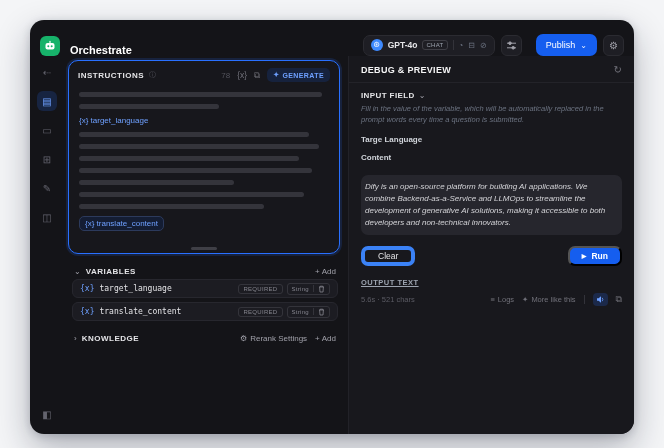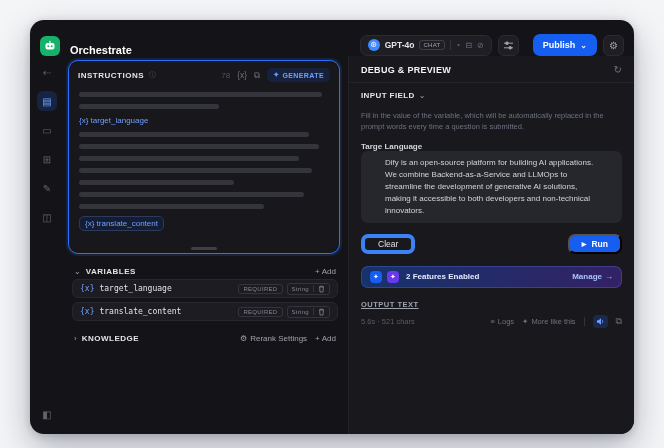--- a/index.html
+++ b/index.html
@@ -11,21 +11,21 @@
   .logo { width:20px; height:20px; border-radius:6px; background:#17b26a; display:flex; align-items:center; justify-content:center; }
   .app-title { font-size:11px; font-weight:bold; color:#fff; margin-left:2px; }
   .top-right { margin-left:auto; display:flex; align-items:center; gap:6px; }
   .model-pill { height:21px; display:flex; align-items:center; gap:5px; padding:0 7px; background:#1e1e24; border:1px solid #2b2b31; border-radius:7px; }
   .model-dot { width:12px; height:12px; border-radius:50%; background:#3e8aff; color:#fff; font-size:8px; line-height:12px; text-align:center; }
   .model-name { font-size:8.5px; font-weight:bold; color:#e4e4e7; }
   .mode-badge { font-size:6px; color:#9ca3af; border:1px solid #3f3f46; border-radius:3px; padding:1px 3px; letter-spacing:.3px; }
   .pill-div { width:1px; height:10px; background:#33333a; }
   .tiny-ic { font-size:8px; color:#6b7280; }
   .sq-btn { width:21px; height:21px; border-radius:6px; background:#1e1e24; border:1px solid #2b2b31; display:flex; align-items:center; justify-content:center; color:#a1a1aa; font-size:10px; }
-  .publish-btn { height:22px; display:flex; align-items:center; gap:5px; padding:0 10px; margin-left:8px; background:#155eef; border-radius:7px; color:#fff; font-size:9px; font-weight:bold; }
+  .publish-btn { height:22px; display:flex; align-items:center; gap:5px; padding:0 10px; margin-left:8px; background:#155eef; border-radius:7px; color:#fff; font-size:9px; font-weight:normal; }
   .publish-btn .caret { font-size:8px; opacity:.9; }
   
   .body { flex:1; display:flex; min-height:0; }
   .rail { width:34px; flex:0 0 34px; display:flex; flex-direction:column; align-items:center; padding:6px 0 10px; gap:9px; }
   .rail-ic { width:20px; height:20px; display:flex; align-items:center; justify-content:center; font-size:10px; color:#63636d; border-radius:6px; }
   .rail-ic.active { background:rgba(41,112,255,.18); color:#6ea0ff; }
   .rail-spacer { flex:1; }
   
   .left-col { width:284px; flex:0 0 284px; padding:4px 8px 8px 4px; display:flex; flex-direction:column; gap:7px; overflow:hidden; }
   .instructions { border:1px solid #2970ff; box-shadow:0 0 0 2px rgba(41,112,255,.16); border-radius:10px; background:#17171c; height:194px; display:flex; flex-direction:column; }
@@ -59,24 +59,24 @@
   .toggle { margin-left:auto; width:24px; height:13px; border-radius:7px; background:#3a3a42; position:relative; }
   .toggle .knob { position:absolute; right:2px; top:2px; width:9px; height:9px; border-radius:5px; background:#fff; }
   
   .right-col { flex:1; border-left:1px solid #222228; background:#18181d; padding:8px 12px 10px; display:flex; flex-direction:column; overflow:hidden; }
   .dbg-head { display:flex; align-items:flex-end;gap:48px; }
   .dbg-title { font-size:9px; font-weight:bold; letter-spacing:.3px; color:#f4f4f5; }
   .dbg-refresh { margin-left:auto; font-size:10px; color:#71717a; }
   .dbg-divider { height:1px; background:#232329; margin:7px -12px 0; }
   .if-head { margin-top:8px; display:flex; align-items:center; gap:4px; }
   .if-title { font-size:8px; font-weight:bold; letter-spacing:.4px; color:#e4e4e7; }
-  .if-desc { margin-top:11px; font-size:7.5px; line-height:1.45; color:#6b7280; }
+  .if-desc { margin-top:4px; font-size:7.5px; line-height:1.45; color:#6b7280;font-style:italic; }
   .fld-label { margin-top:9px; font-size:8px; font-weight:bold; color:#d1d5db; }
   .select { margin-top:4px; height:20px; background:#26262d; border-radius:7px; display:flex; align-items:center; padding:0 8px; font-size:8.5px; color:#f4f4f5; }
-  .content-box { margin-top:0; background:#26262d; border-radius:7px; padding:6px 24px; font-size:8px; line-height:1.5; color:#d4d4d8; min-height:52px; }
+  .content-box { margin-top:13px; background:#26262d; border-radius:7px; padding:6px 4px; font-size:8px; line-height:1.5; color:#d4d4d8; min-height:52px;font-style:italic; }
   .btn-row { margin-top:11px; display:flex; align-items:center; justify-content:space-between; }
   .clear-btn { height:20px; display:flex; align-items:center; padding:0 13px; border:4px solid #3b82f6; border-radius:7px; font-size:8.5px; color:#e4e4e7; background:transparent; }
   .run-btn { height:20px; display:flex; align-items:center; gap:5px; padding:0 12px; background:#155eef; border-radius:7px; font-size:8.5px; font-weight:bold; color:#fff; }
   .run-btn .play { font-size:6px; }
   .features-bar { margin-top:12px; height:22px; border-radius:7px; border:1px solid rgba(99,125,255,.28);
                   background:linear-gradient(90deg, rgba(21,94,239,.38), rgba(105,56,239,.34)); display:flex; align-items:center; gap:5px; padding:0 8px; }
   .feat-ic { width:12px; height:12px; border-radius:4px; display:flex; align-items:center; justify-content:center; font-size:7px; color:#fff; }
   .feat-ic.blue { background:#155eef; } .feat-ic.purple { background:#6938ef; }
   .feat-label { font-size:8px; font-weight:bold; color:#e3e9ff; margin-left:2px; }
   .feat-manage { margin-left:auto; display:flex; align-items:center; gap:3px; font-size:8px; font-weight:bold; color:#aac3ff; }
@@ -254,39 +254,31 @@
       <div class="dbg-divider"></div>
 
       <div class="if-head">
         <span class="if-title">INPUT FIELD</span>
         <span class="sec-caret">⌄</span>
       </div>
       <div class="if-desc">Fill in the value of the variable, which will be automatically replaced in the prompt words every time a question is submitted.</div>
 
       <div class="fld-label">Targe Language</div>
 
+      <div class="fld-label">Content</div>
       <div class="content-box">Dify is an open-source platform for building AI applications. We combine Backend-as-a-Service and LLMOps to streamline the development of generative AI solutions, making it accessible to both developers and non-technical innovators.</div>
 
       <div class="btn-row">
         <button class="clear-btn">Clear</button>
         <button class="run-btn">
           <span class="play">▶</span>
           <span>Run</span>
         </button>
       </div>
 
-      <div class="features-bar">
-        <div class="feat-ic blue">✦</div>
-        <div class="feat-ic purple">✦</div>
-        <span class="feat-label">2 Features Enabled</span>
-        <div class="feat-manage">
-          <span>Manage</span>
-          <span>→</span>
-        </div>
-      </div>
 
       <div class="out-title">OUTPUT TEXT</div>
 
       <div class="out-foot">
         <span class="out-meta">5.6s · 521 chars</span>
         <div class="foot-right">
           <div class="foot-link">
             <span>≡</span>
             <span>Logs</span>
           </div>

